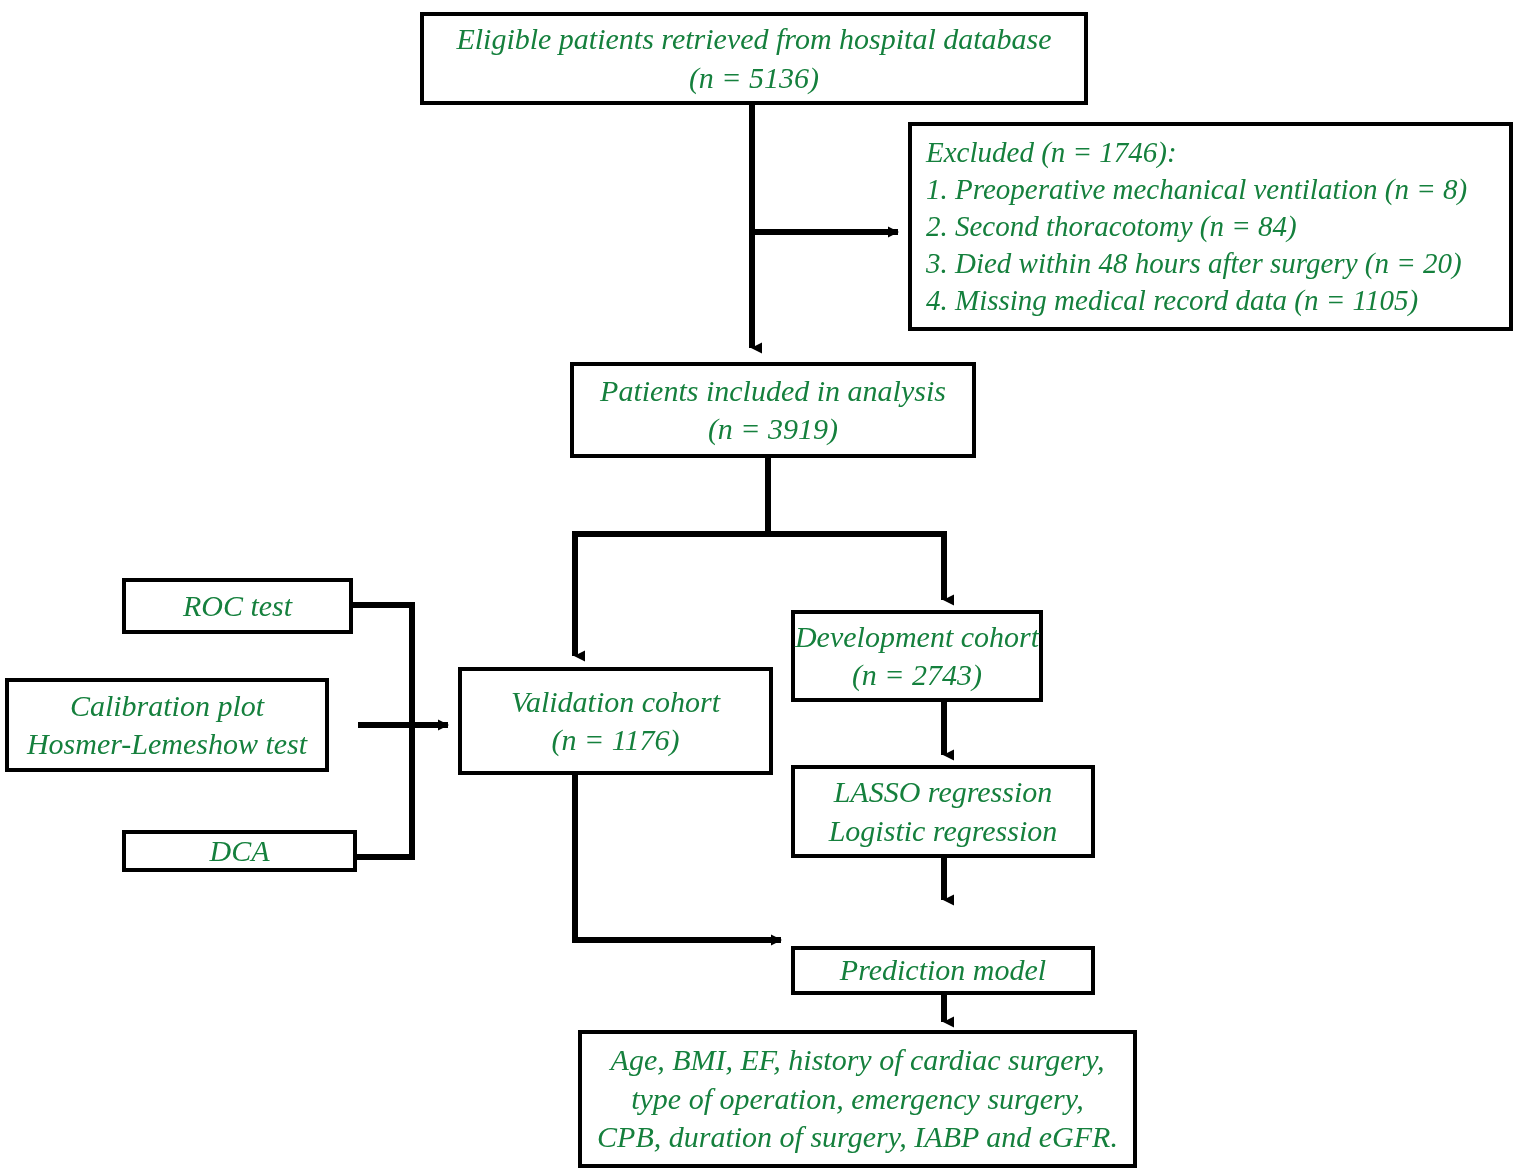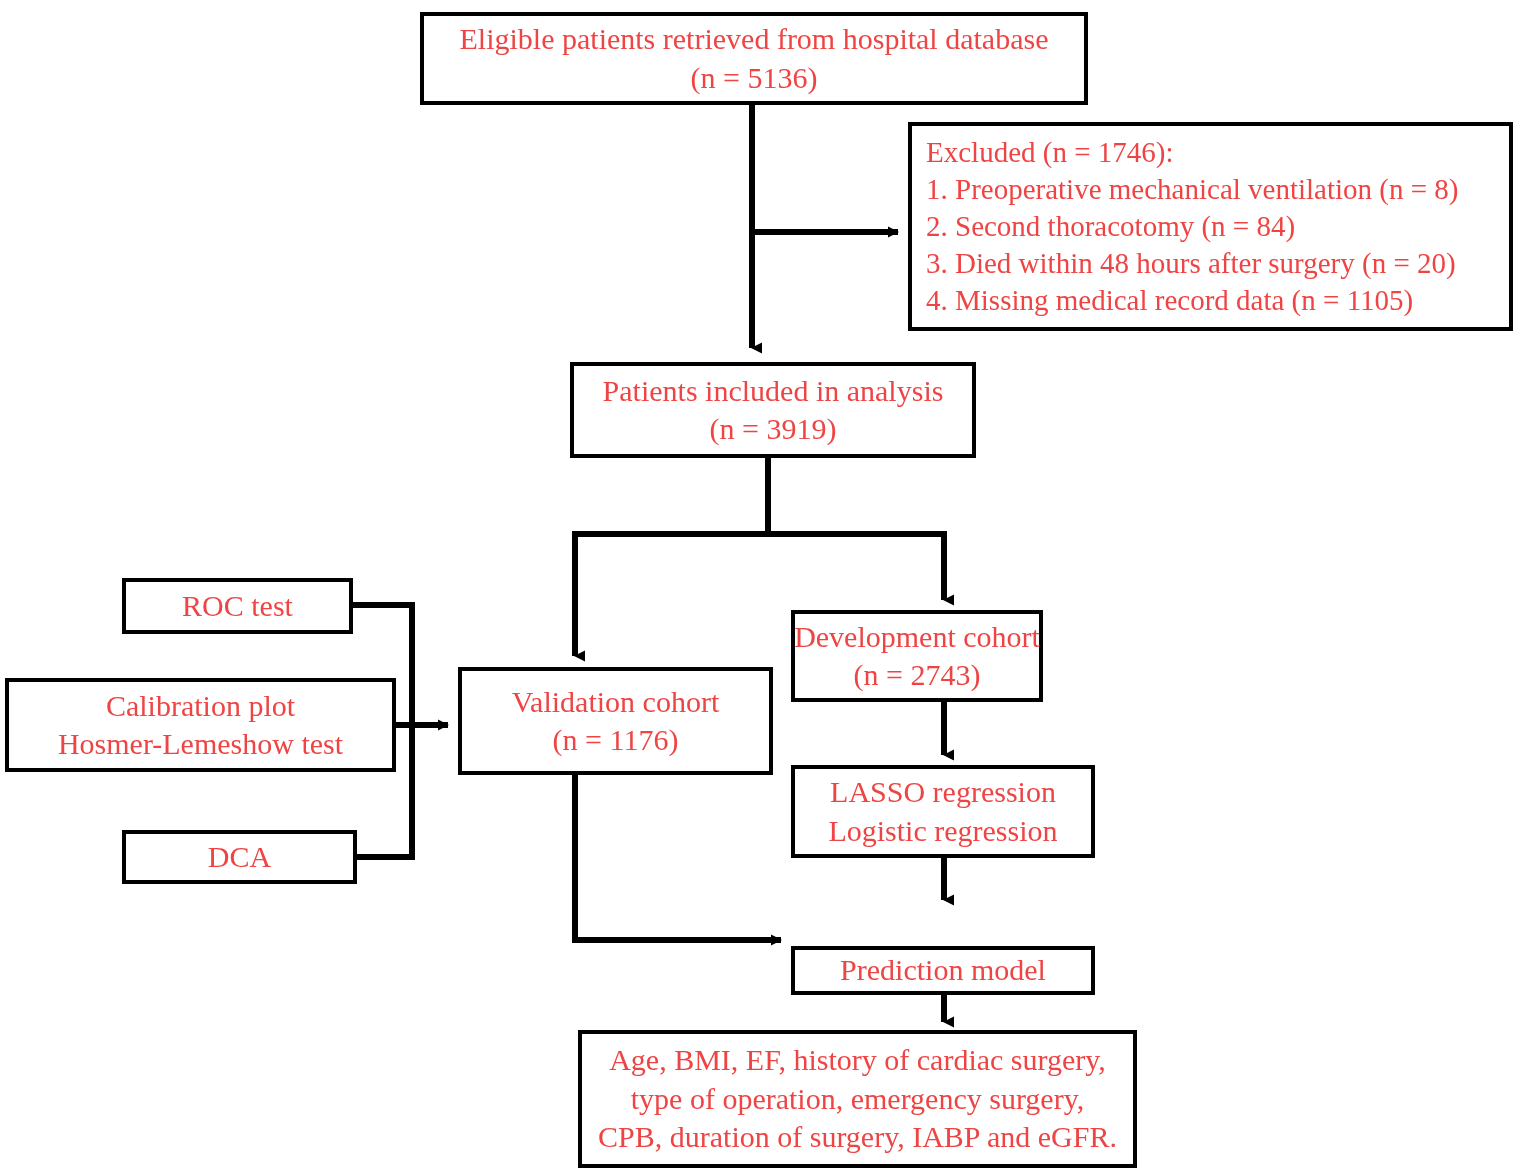--- a/index.html
+++ b/index.html
@@ -20,21 +20,22 @@
     position: absolute;
     box-sizing: border-box;
     border: 3px solid #000000;
     background: #ffffff;
     display: flex;
     flex-direction: column;
     align-items: center;
     justify-content: center;
     text-align: center;
     line-height: 1.28;
-    color: #ef4444;
+    color: #15803d;
+    font-style: italic;
   }
   .box.thick {
     border-width: 4px;
   }
   .box .line {
     display: block;
     white-space: nowrap;
   }
   .box.left-align {
     align-items: flex-start;
@@ -109,26 +110,26 @@
 
   <div class="box thick fs-30" style="left:570px; top:362px; width:406px; height:96px;">
     <span class="line">Patients included in analysis</span>
     <span class="line">(n = 3919)</span>
   </div>
 
   <div class="box thick fs-30" style="left:122px; top:578px; width:231px; height:56px;">
     <span class="line">ROC test</span>
   </div>
 
-  <div class="box thick fs-30" style="left:5px; top:678px; width:391px; height:94px;">
+  <div class="box thick fs-30" style="left:5px; top:678px; width:324px; height:94px;">
     <span class="line">Calibration plot</span>
     <span class="line">Hosmer-Lemeshow test</span>
   </div>
 
-  <div class="box thick fs-30" style="left:122px; top:830px; width:235px; height:54px;">
+  <div class="box thick fs-30" style="left:122px; top:830px; width:235px; height:42px;">
     <span class="line">DCA</span>
   </div>
 
   <div class="box thick fs-30" style="left:458px; top:667px; width:315px; height:108px;">
     <span class="line">Validation cohort</span>
     <span class="line">(n = 1176)</span>
   </div>
 
   <div class="box thick fs-30" style="left:791px; top:610px; width:252px; height:92px;">
     <span class="line">Development cohort</span>

